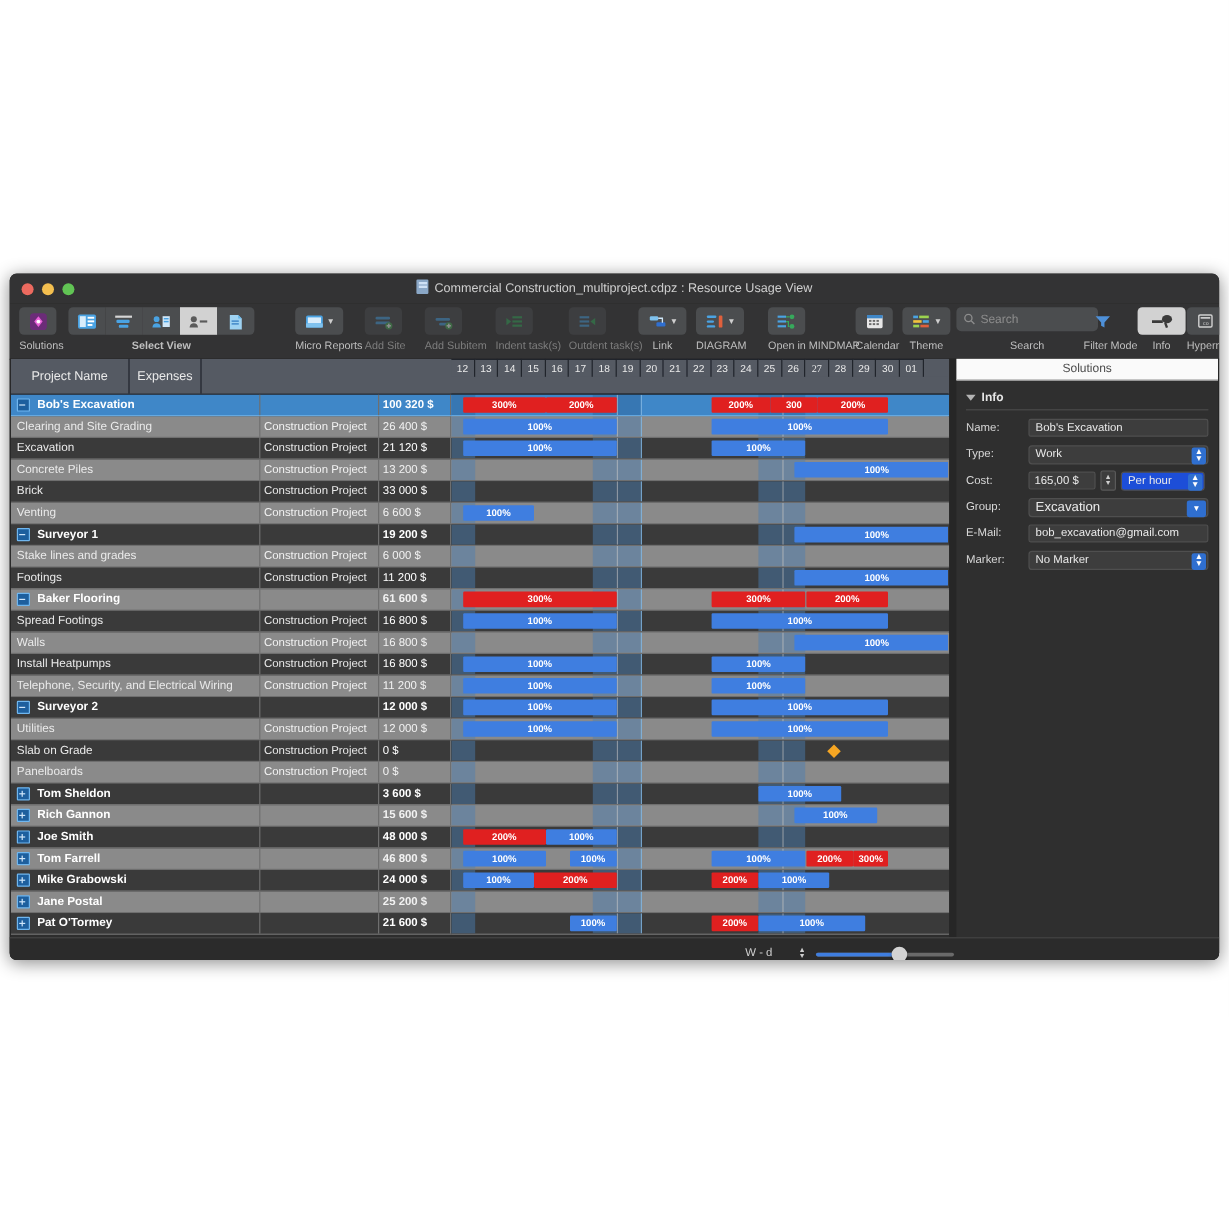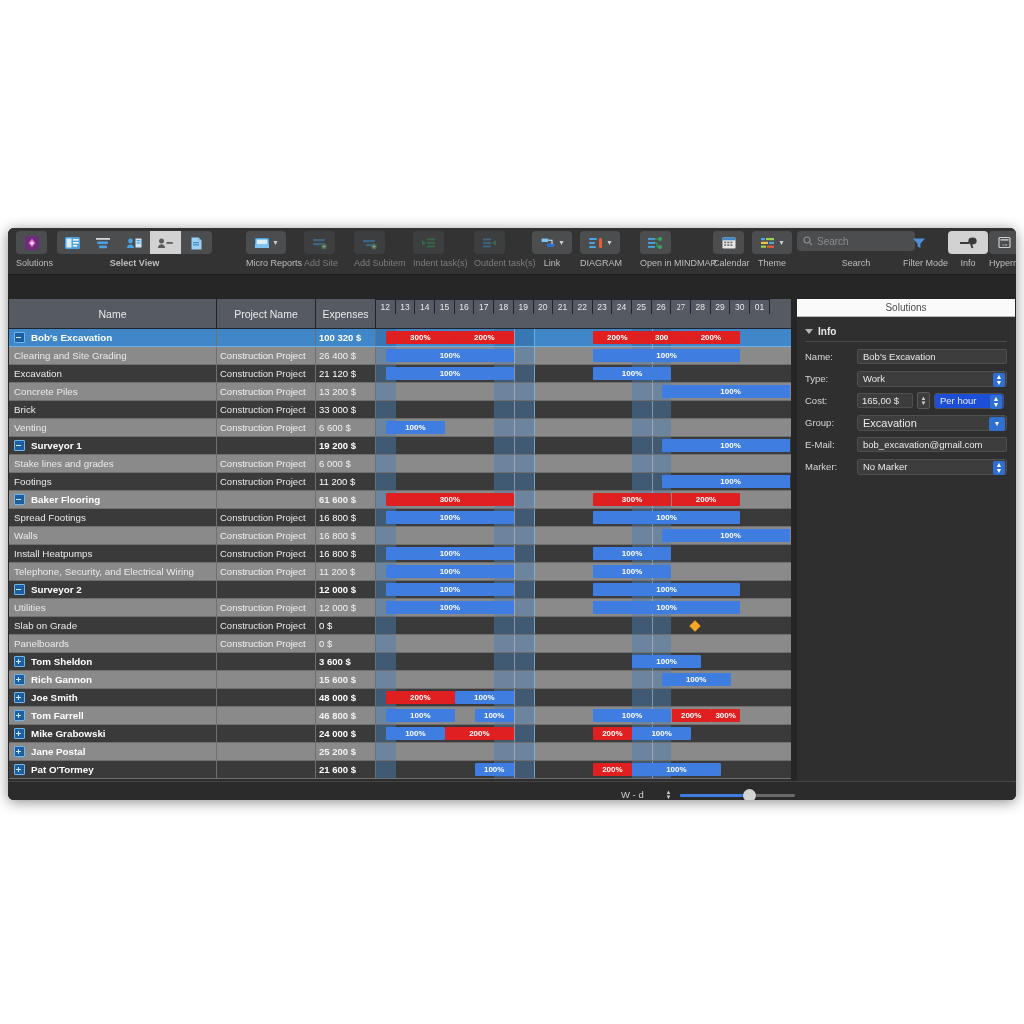--- a/index.html
+++ b/index.html
@@ -140,20 +140,28 @@
   .zknob{position:absolute;left:63px;top:-5px;width:13px;height:13px;border-radius:50%;background:#d3d3d3;box-shadow:0 1px 2px rgba(0,0,0,.5);}
 
   svg{display:block;}
 </style>
 </head>
 <body>
 
 <div id="stage">
  <div id="window">
 
+  <div class="titlebar">
+    <div class="traffic">
+      <div class="dot r"></div>
+      <div class="dot y"></div>
+      <div class="dot g"></div>
+    </div>
+    <div class="wtitle"><span class="docico"></span><span>Commercial Construction_multiproject.cdpz : Resource Usage View</span></div>
+  </div>
 
   <div class="toolbar">
 
     <div class="tgroup" style="left:8px;">
       <div class="tbtn">
         <svg width="16" height="16" viewBox="0 0 16 16">
               <rect x="1" y="1" width="14" height="14" rx="3" fill="#6b2c78"></rect>
               <path d="M8 3.5 L11.5 8 L8 12.5 L4.5 8 Z" fill="#e95fd8"></path>
               <circle cx="8" cy="8" r="1.6" fill="#ffffff"></circle>
             </svg>
@@ -379,21 +387,20 @@
             </svg>
       </div>
       <div class="tlabel">Hypernote</div>
     </div>
   </div>
 
   <div class="content">
 
     <div class="grid">
       <div class="ghead">
-        <div class="hc c-name">Name</div>
         <div class="hc c-proj">Project Name</div>
         <div class="hc c-exp">Expenses</div>
       </div>
       <div class="gbody" id="gbody">
             <div class="grow sel">
               <div class="cell name lvl0">
                 <span class="discl"></span>
                 <span class="nm">Bob's Excavation</span>
               </div>
               <div class="cell proj"></div>

